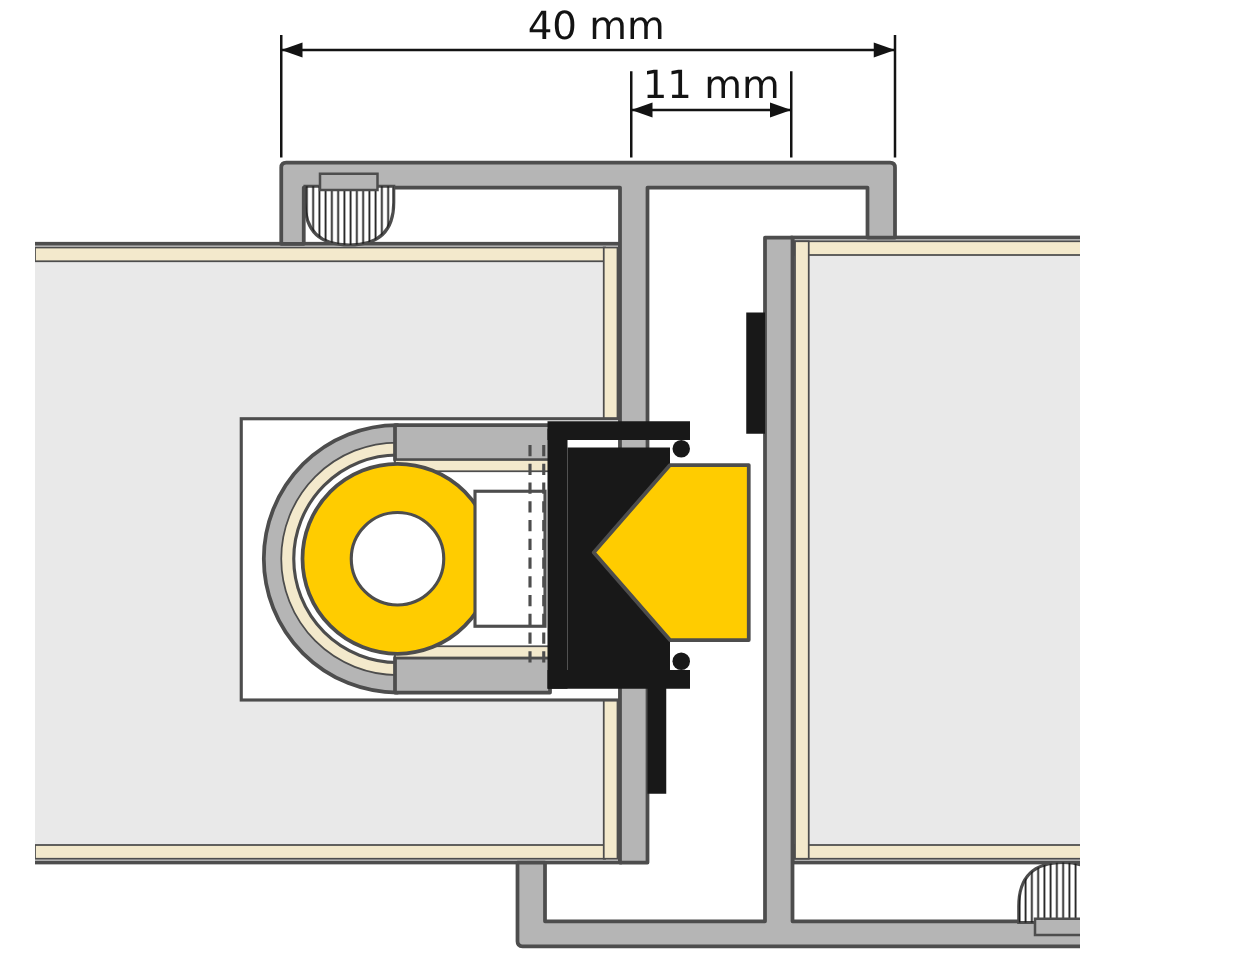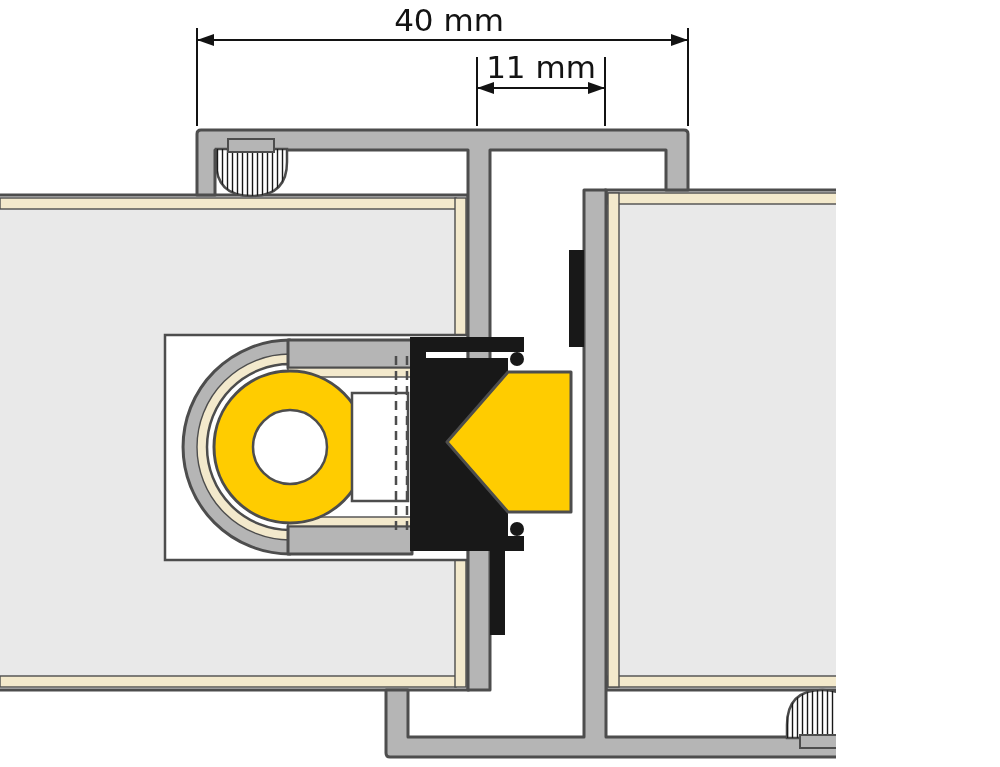--- a/index.html
+++ b/index.html
@@ -3,20 +3,21 @@
 <meta charset="utf-8">
 <style>
   html, body { margin: 0; padding: 0; background: #ffffff; }
   .stage {
     position: relative;
     width: 836px;
     height: 767px;
     background: var(--background, #ffffff);
     overflow: hidden;
     font-family: "DejaVu Sans", sans-serif;
+    margin-left: 28px;
   }
   svg { display: block; }
 
   .c-profile { fill: var(--profile-gray); stroke: var(--outline); stroke-width: 3; stroke-linejoin: round; }
   .c-door    { fill: var(--door-fill);    stroke: var(--outline); stroke-width: 3; }
   .c-cream   { fill: var(--edge-cream);   stroke: var(--outline); stroke-width: 1.4; }
   .c-white   { fill: var(--background);   stroke: var(--outline); stroke-width: 2.5; }
   .c-yellow  { fill: var(--accent-yellow);stroke: var(--outline); stroke-width: 3; stroke-linejoin: round; }
   .c-black   { fill: var(--seal-black); stroke: none; }
   .c-clamp   { fill: var(--profile-gray); stroke: var(--outline); stroke-width: 2; }

